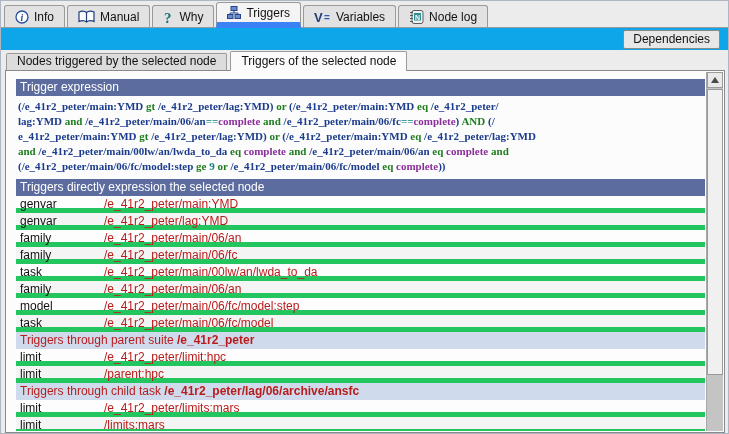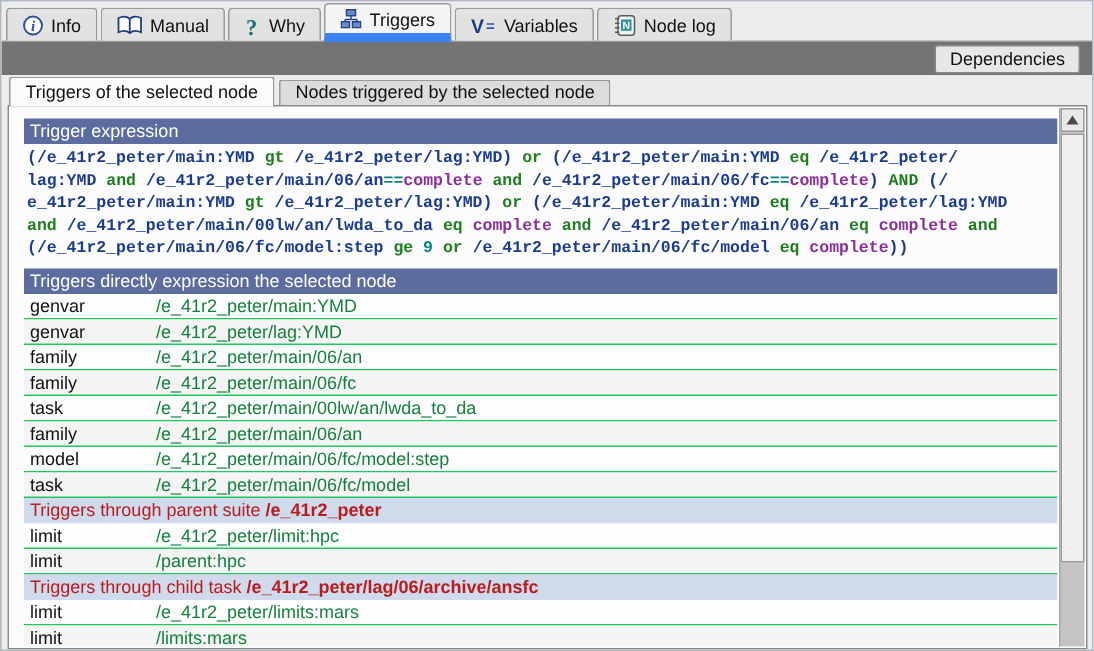--- a/index.html
+++ b/index.html
@@ -31,21 +31,21 @@
     position: relative;
     cursor: default;
   }
   .tab.active {
     height: 26px; background: #f4f4f4;
     margin-bottom: -1px; border-bottom: 6px solid #3b82f6;
     z-index: 2;
   }
   .tab .ticon { display: inline-flex; align-items: center; }
   
-  .toolbar { position: relative; height: 22px; background: #737373; }
+  .toolbar { position: relative; height: 22px; background: #0ea5e9; }
   .dep-btn {
     position: absolute; right: 8px; top: 2px;
     padding: 1px 9px 2px 9px; height: 19px;
     background: #e7e7e7;
     border: 1px solid #8a8a8a; border-radius: 2px;
     font-family: "Liberation Sans", sans-serif; font-size: 12px;
     color: #111;
   }
   
   .subtabbar {
@@ -81,37 +81,37 @@
     background: #5c6c9e; color: #fff;
     height: 17px; line-height: 16px; padding-left: 4px;
   }
   .hdr-light {
     background: #cfdbec; color: #b91c1c;
     height: 17px; line-height: 16px; padding-left: 4px;
   }
   .hdr-light b { font-weight: bold; }
   .expr { padding: 3px 2px 5px 2px; }
   .expr-line {
-    font-family: Liberation Mono, monospace;
+    font-family: Liberation Serif, serif;
     font-weight: bold; font-size: 11px;
     height: 15px; line-height: 15px; white-space: pre;
   }
   .tok-p { color: #1b3c8c; }
   .tok-o { color: #1e7d1e; }
   .tok-n { color: #0e8080; }
   .tok-s { color: #8b2f9b; }
   .tok-x { color: #333; }
   .row {
     display: flex; height: 17px; line-height: 16px;
-    border-bottom: 1px solid #22c55e;
+    border-bottom: 5px solid #22c55e;
     background: #fdfdfd;
   }
   .row.alt { background: #f4f4f4; }
   .row .kind { width: 88px; padding-left: 4px; color: #111; }
-  .row .path { color: #15803d; cursor: pointer; }
+  .row .path { color: #b91c1c; cursor: pointer; }
   
   .vscroll {
     position: absolute; top: 1px; right: 1px; bottom: 1px; width: 17px;
     background: #c4c4c4; border-left: 1px solid #a8a8a8;
   }
   .sb-btn {
     position: absolute; top: 0; left: 0; right: 0; height: 16px;
     background: #e9e9e9; border: 1px solid #9a9a9a;
     display: flex; align-items: center; justify-content: center;
   }
@@ -186,22 +186,22 @@
       </span>
       <span>Node log</span>
     </div>
   </div>
 
 <div class="toolbar">
   <button class="dep-btn">Dependencies</button>
 </div>
 
 <div class="subtabbar">
+    <div class="subtab">Nodes triggered by the selected node</div>
     <div class="subtab active">Triggers of the selected node</div>
-    <div class="subtab">Nodes triggered by the selected node</div>
   </div>
 
 <div class="panel">
   <div class="list">
       <div class="hdr-dark">Trigger expression</div>
       <div class="expr">
         <div class="expr-line"><span class="tok-p">(/e_41r2_peter/main:YMD</span><span class="tok-x"> </span><span class="tok-o">gt</span><span class="tok-x"> </span><span class="tok-p">/e_41r2_peter/lag:YMD)</span><span class="tok-x"> </span><span class="tok-o">or</span><span class="tok-x"> </span><span class="tok-p">(/e_41r2_peter/main:YMD</span><span class="tok-x"> </span><span class="tok-o">eq</span><span class="tok-x"> </span><span class="tok-p">/e_41r2_peter/</span></div>
         <div class="expr-line"><span class="tok-p">lag:YMD</span><span class="tok-x"> </span><span class="tok-o">and</span><span class="tok-x"> </span><span class="tok-p">/e_41r2_peter/main/06/an</span><span class="tok-n">==</span><span class="tok-s">complete</span><span class="tok-x"> </span><span class="tok-o">and</span><span class="tok-x"> </span><span class="tok-p">/e_41r2_peter/main/06/fc</span><span class="tok-n">==</span><span class="tok-s">complete</span><span class="tok-p">)</span><span class="tok-x"> </span><span class="tok-o">AND</span><span class="tok-x"> </span><span class="tok-p">(/</span></div>
         <div class="expr-line"><span class="tok-p">e_41r2_peter/main:YMD</span><span class="tok-x"> </span><span class="tok-o">gt</span><span class="tok-x"> </span><span class="tok-p">/e_41r2_peter/lag:YMD)</span><span class="tok-x"> </span><span class="tok-o">or</span><span class="tok-x"> </span><span class="tok-p">(/e_41r2_peter/main:YMD</span><span class="tok-x"> </span><span class="tok-o">eq</span><span class="tok-x"> </span><span class="tok-p">/e_41r2_peter/lag:YMD</span></div>
         <div class="expr-line"><span class="tok-o">and</span><span class="tok-x"> </span><span class="tok-p">/e_41r2_peter/main/00lw/an/lwda_to_da</span><span class="tok-x"> </span><span class="tok-o">eq</span><span class="tok-x"> </span><span class="tok-s">complete</span><span class="tok-x"> </span><span class="tok-o">and</span><span class="tok-x"> </span><span class="tok-p">/e_41r2_peter/main/06/an</span><span class="tok-x"> </span><span class="tok-o">eq</span><span class="tok-x"> </span><span class="tok-s">complete</span><span class="tok-x"> </span><span class="tok-o">and</span></div>

